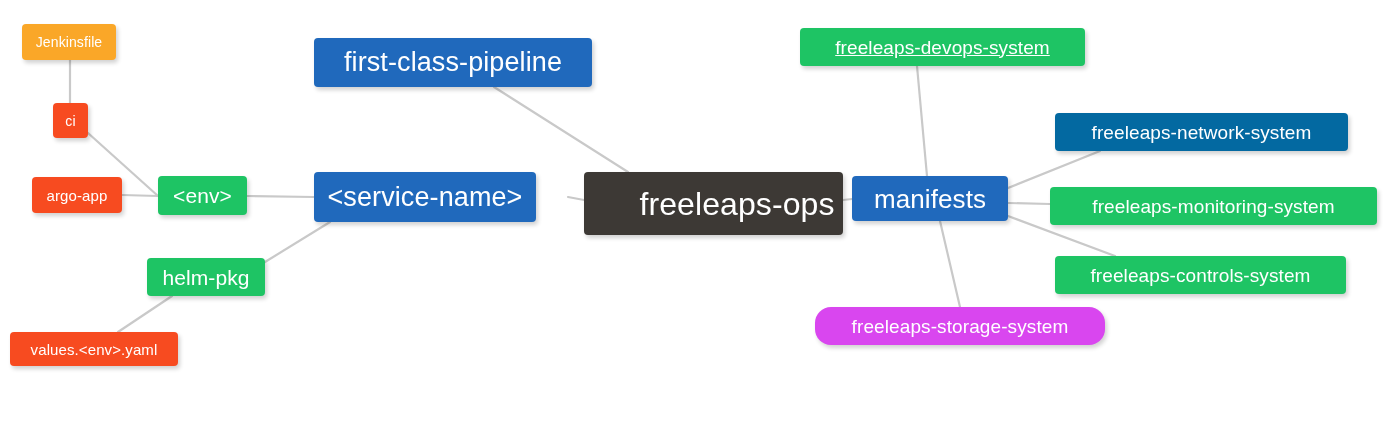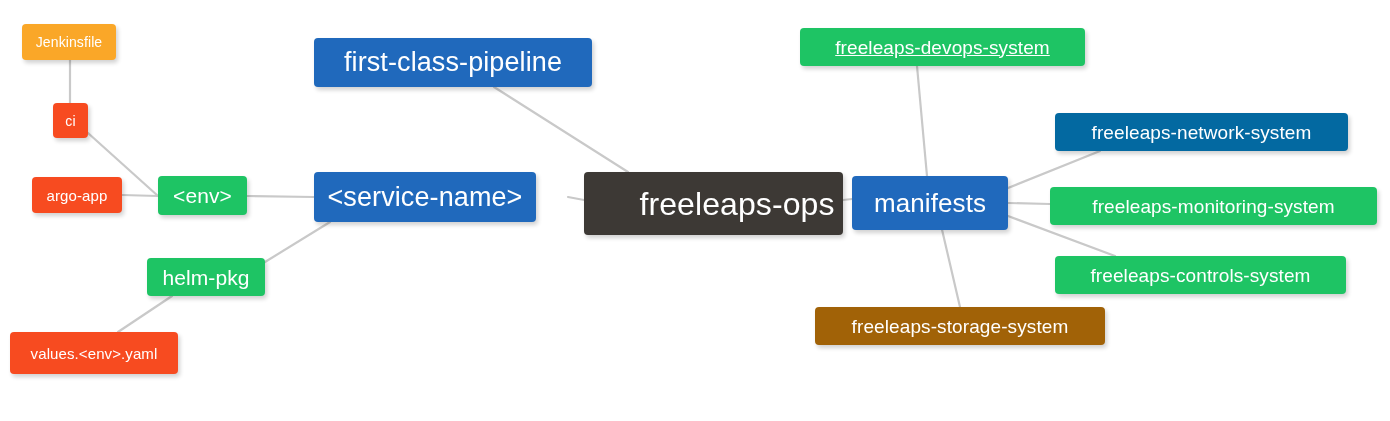--- a/index.html
+++ b/index.html
@@ -56,24 +56,24 @@
       <line x1="1008" y1="203" x2="1050" y2="204" stroke="#c9c9c9" stroke-width="2.2" stroke-linecap="round"></line>
       <line x1="1008" y1="216" x2="1115" y2="256" stroke="#c9c9c9" stroke-width="2.2" stroke-linecap="round"></line>
       <line x1="940" y1="221" x2="960" y2="307" stroke="#c9c9c9" stroke-width="2.2" stroke-linecap="round"></line>
     </svg>
   <div id="node-layer">
       <div class="node" style="left: 22px; top: 24px; width: 94px; height: 36px; background: rgb(250, 167, 40); font-size: 14px;">Jenkinsfile</div>
       <div class="node" style="left: 53px; top: 103px; width: 35px; height: 35px; background: rgb(247, 75, 32); font-size: 14px;">ci</div>
       <div class="node" style="left: 32px; top: 177px; width: 90px; height: 36px; background: rgb(247, 75, 32); font-size: 15px;">argo-app</div>
       <div class="node" style="left: 158px; top: 176px; width: 89px; height: 39px; background: rgb(30, 196, 100); font-size: 21px;">&lt;env&gt;</div>
       <div class="node" style="left: 147px; top: 258px; width: 118px; height: 38px; background: rgb(30, 196, 100); font-size: 21px;">helm-pkg</div>
-      <div class="node" style="left: 10px; top: 332px; width: 168px; height: 42px; background: rgb(247, 75, 32); font-size: 15px;">values.&lt;env&gt;.yaml</div>
+      <div class="node" style="left: 10px; top: 332px; width: 168px; height: 34px; background: rgb(247, 75, 32); font-size: 15px;">values.&lt;env&gt;.yaml</div>
       <div class="node" style="left: 314px; top: 38px; width: 278px; height: 49px; background: rgb(32, 105, 188); font-size: 27px;">first-class-pipeline</div>
       <div class="node" style="left: 314px; top: 172px; width: 222px; height: 50px; background: rgb(32, 105, 188); font-size: 27px;">&lt;service-name&gt;</div>
       <div class="node" style="left: 584px; top: 172px; width: 259px; height: 63px; background: rgb(61, 57, 53); font-size: 32px; padding-left: 47px;">freeleaps-ops</div>
-      <div class="node" style="left: 852px; top: 176px; width: 156px; height: 54px; background: rgb(32, 105, 188); font-size: 26px;">manifests</div>
+      <div class="node" style="left: 852px; top: 176px; width: 156px; height: 45px; background: rgb(32, 105, 188); font-size: 26px;">manifests</div>
       <div class="node" style="left: 800px; top: 28px; width: 285px; height: 38px; background: rgb(30, 196, 100); font-size: 19px; text-decoration: underline;">freeleaps-devops-system</div>
       <div class="node" style="left: 1055px; top: 113px; width: 293px; height: 38px; background: #0369a1; font-size: 19px;">freeleaps-network-system</div>
       <div class="node" style="left: 1050px; top: 187px; width: 327px; height: 38px; background: rgb(30, 196, 100); font-size: 19px;">freeleaps-monitoring-system</div>
       <div class="node" style="left: 1055px; top: 256px; width: 291px; height: 38px; background: rgb(30, 196, 100); font-size: 19px;">freeleaps-controls-system</div>
-      <div class="node" style="left: 815px; top: 307px; width: 290px; height: 38px; background: #a16207; font-size: 19px;">freeleaps-storage-system</div>
+      <div class="node" style="left: 815px; top: 307px; width: 290px; height: 38px; background: #d946ef; font-size: 19px; border-radius: 16px;">freeleaps-storage-system</div>
     </div>
 </div>
 
 </body></html>

